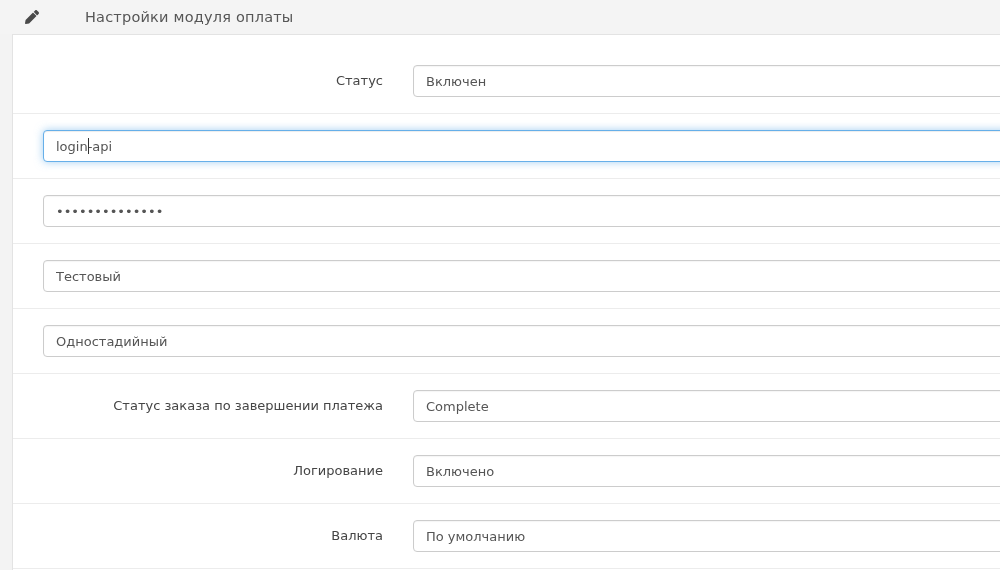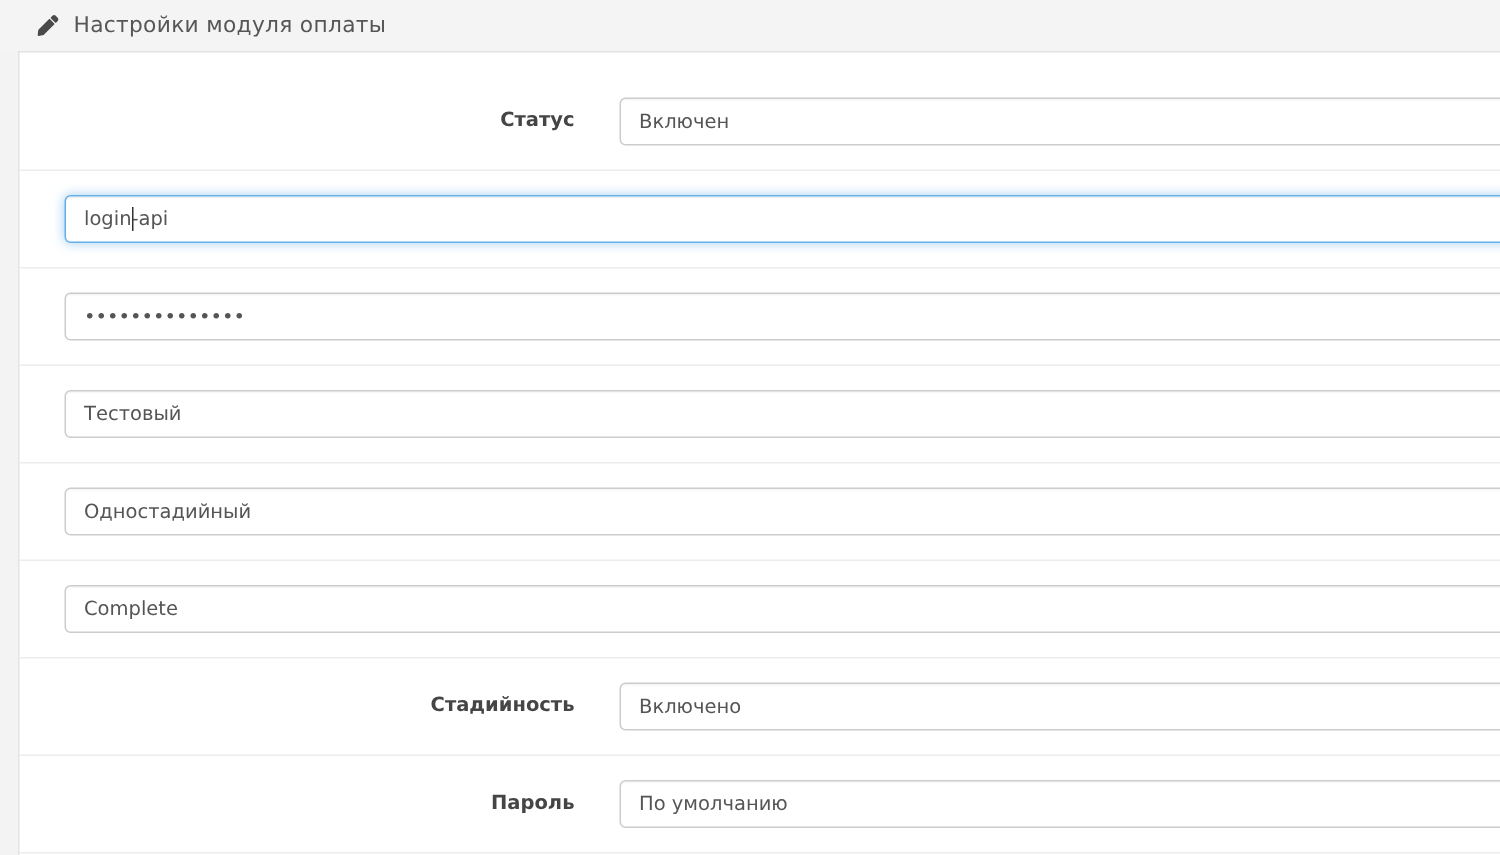--- a/index.html
+++ b/index.html
@@ -10,20 +10,21 @@
     font-size: 13px;
     color: #555;
   }
   
   .page-heading {
     height: 34px;
     display: flex;
     align-items: center;
     padding-left: 25px;
     background: #f4f4f4;
+    gap: 36px;
   }
   .page-heading .pencil {
     width: 14px; height: 14px;
     margin-right: 10px;
     flex: 0 0 auto;
   }
   .page-heading .pencil svg { width: 14px; height: 14px; display: block; }
   .page-heading h1 {
     font-size: 14.5px;
     font-weight: 400;
@@ -43,21 +44,21 @@
   .form-row {
     display: flex;
     align-items: center;
     height: 65px;
     border-bottom: 1px solid #ececec;
   }
   .form-row .control-label {
     width: 370px;
     flex: 0 0 auto;
     text-align: right;
-    font-weight: 700;
+    font-weight: 400;
     font-size: 13px;
     color: #454545;
     line-height: 1.25;
   }
   .form-row .input-wrap {
     flex: 1 1 auto;
     margin-left: 30px;
     margin-right: 20px;
     position: relative;
   }
@@ -132,35 +133,36 @@
   </div>
 
   <div class="form-row">
     <div class="input-wrap">
       <input class="form-control" type="text" value="Одностадийный" style="">
 
     </div>
   </div>
 
   <div class="form-row">
+    <label class="control-label">Статус заказа по завершении платежа</label>
     <div class="input-wrap">
       <input class="form-control" type="text" value="Complete" style="">
 
     </div>
   </div>
 
   <div class="form-row">
-    <label class="control-label">Стадийность</label>
+    <label class="control-label">Логирование</label>
     <div class="input-wrap">
       <input class="form-control" type="text" value="Включено" style="">
 
     </div>
   </div>
 
   <div class="form-row">
-    <label class="control-label">Пароль</label>
+    <label class="control-label">Валюта</label>
     <div class="input-wrap">
       <input class="form-control" type="text" value="По умолчанию" style="">
 
     </div>
   </div>
 </div>
 </div>
 
 </body></html>

